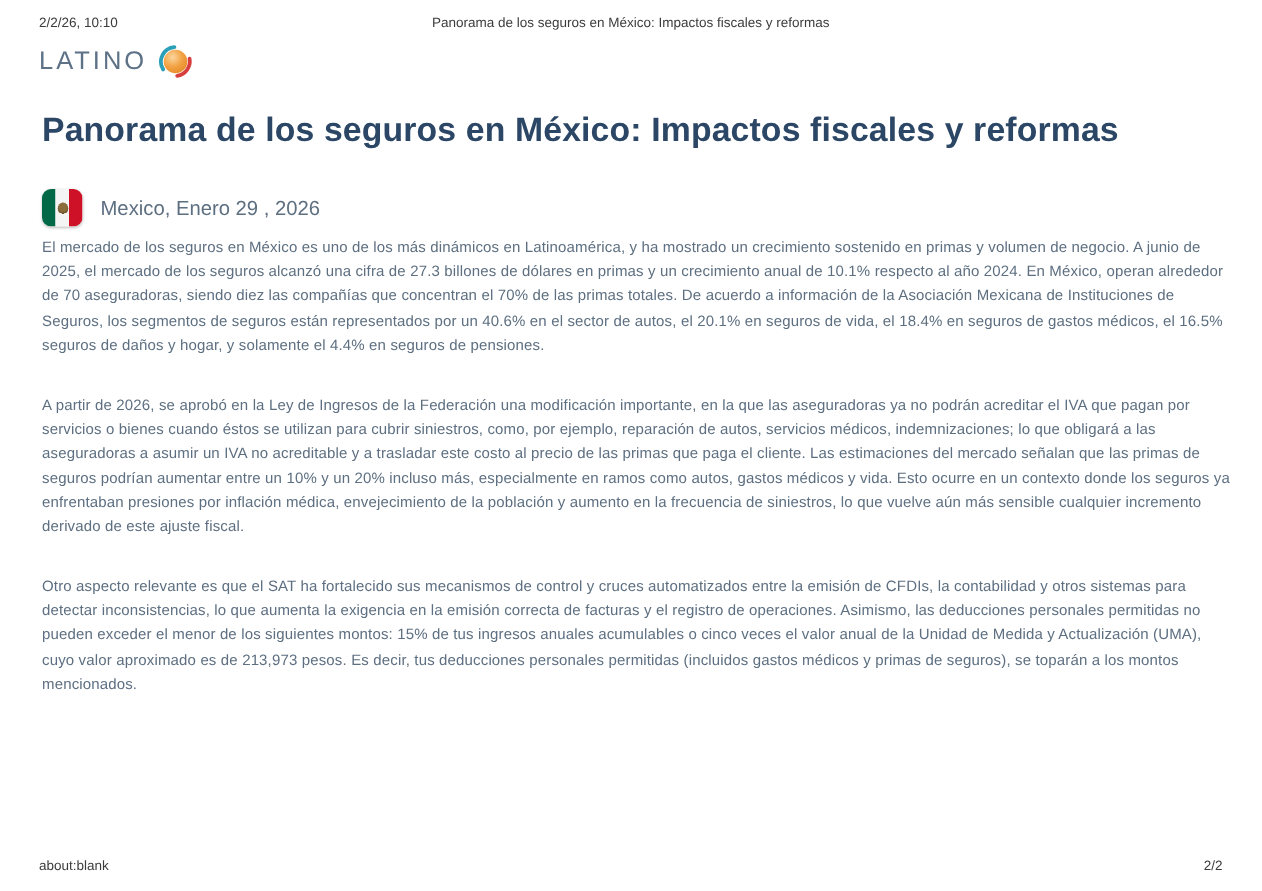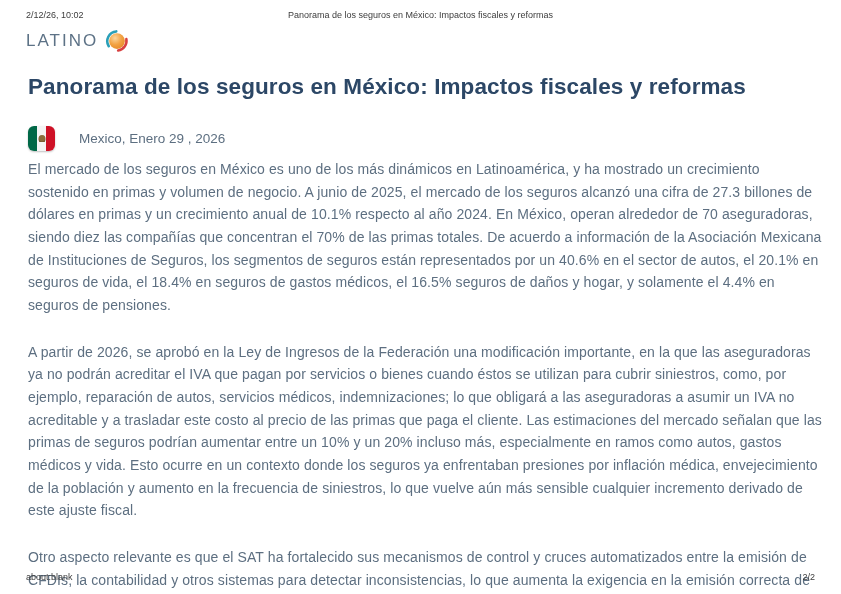--- a/index.html
+++ b/index.html
@@ -33,21 +33,21 @@
   }
   .brand .logo-icon { display: inline-flex; margin: 0 3px; }
   
   .article-title {
     position: absolute; top: 74px; left: 28px; right: 26px;
     font-size: 22.5px; font-weight: 700; color: #2c4766;
     letter-spacing: 0.1px;
   }
   .dateline {
     position: absolute; top: 126px; left: 28px;
-    display: flex; align-items: center; gap: 24px;
+    display: flex; align-items: center; gap: 12px;
     font-size: 13.5px; color: #5d6f81;
   }
   .flag {
     width: 27px; height: 25px; border-radius: 6px;
     overflow: hidden; display: flex;
     box-shadow: 0 1px 2px rgba(0,0,0,0.25);
     flex: none;
   }
   .flag .stripe { flex: 1; position: relative; }
   .flag .green { background: #006847; }
@@ -56,39 +56,39 @@
   .flag .emblem {
     position: absolute; top: 50%; left: 50%;
     width: 7px; height: 8px; transform: translate(-50%,-50%);
     background: radial-gradient(circle at 50% 40%, #8a6d3b 0 45%, #6b4f2a 70%, transparent 72%);
     border-radius: 50%;
   }
   .body-copy {
     position: absolute; top: 158px; left: 28px; width: 795px;
   }
   .body-copy p {
-    font-size: 14px; line-height: 1.62; color: #5d6f81;
+    font-size: 10px; line-height: 1.62; color: #5d6f81;
     margin-bottom: 24px;
     letter-spacing: 0.1px;
   }
   
   .print-footer {
     position: absolute; bottom: 12px; left: 26px; right: 26px;
     display: flex; justify-content: space-between;
     font-size: 9px; color: #3c3c3c;
   }
 </style>
 </head>
 <body>
 
 <div class="page">
 
   <div class="print-header">
     <span class="ph-title">Panorama de los seguros en México: Impactos fiscales y reformas</span>
-    <span>2/12/26, 10:02</span>
+    <span>2/2/26, 10:10</span>
   </div>
 
   <div class="brand">
     <span>LATINO</span>
     <span class="logo-icon">
       <svg width="24" height="24" viewBox="0 0 32 32" aria-hidden="true">
         <defs>
           <radialGradient id="sphereGrad" cx="38%" cy="32%" r="75%">
             <stop offset="0%" stop-color="#fbd69e"></stop>
             <stop offset="55%" stop-color="#f2a243"></stop>

